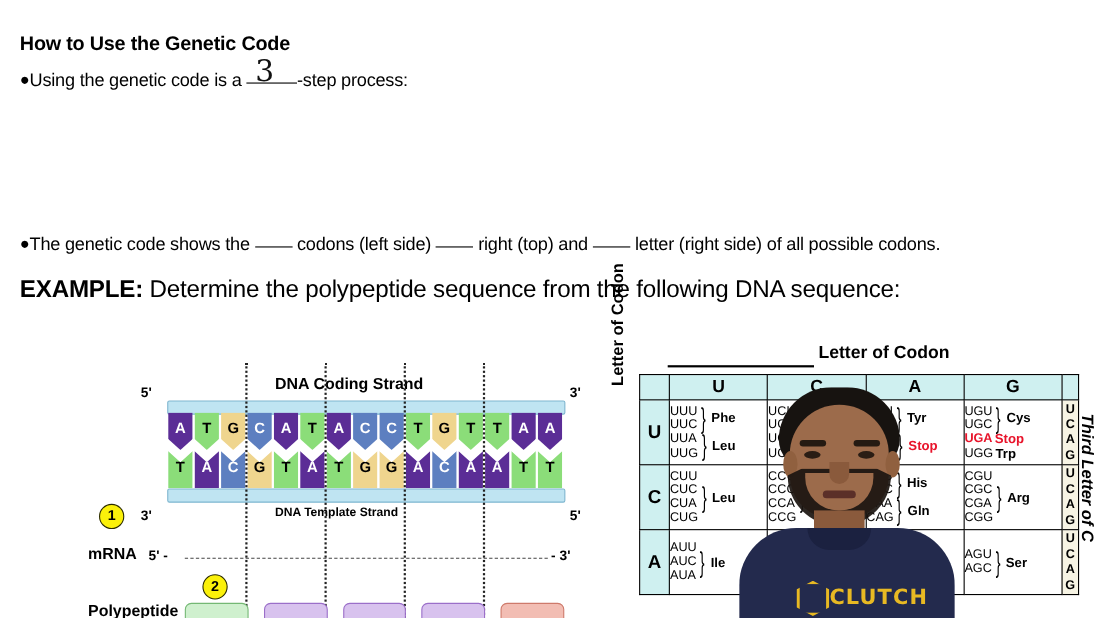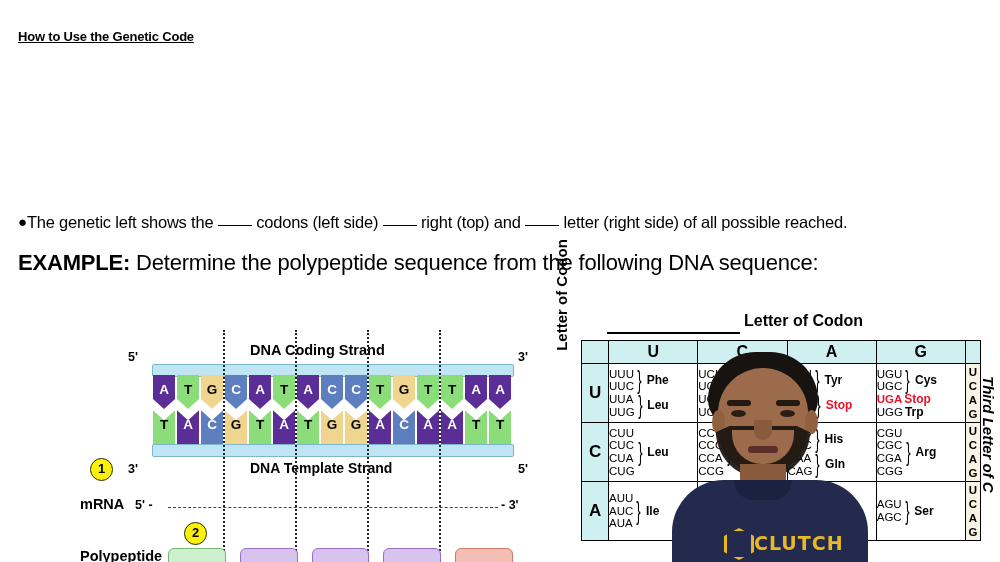--- a/index.html
+++ b/index.html
@@ -7,21 +7,21 @@
     width:1000px;height:562px;position:relative;overflow:hidden;
     background:#ffffff;
     font-family:"Liberation Sans", sans-serif;
     color:#000;
   }
   .page{position:absolute;inset:0;}
 
   
   .title{
     position:absolute;left:18px;top:29px;
-    font-size:13px;font-weight:bold;text-decoration:underline;
+    font-size:18px;font-weight:bold;
     letter-spacing:-0.2px;
   }
   .bullet-line{
     position:absolute;font-size:16.5px;white-space:nowrap;letter-spacing:-0.2px;
   }
   .bullet-dot{font-size:15px;vertical-align:1px;}
   .blank{
     display:inline-block;border-bottom:1.6px solid #000;
     vertical-align:2px;
   }
@@ -67,21 +67,21 @@
     letter-spacing:-0.2px;
   }
   .example b{font-weight:bold;}
 
   
   .dna-wrap{position:absolute;left:80px;top:300px;width:460px;height:262px;}
   .dna-title{
     position:absolute;left:170px;top:42px;font-size:14.5px;font-weight:bold;
   }
   .dna-title2{
-    position:absolute;left:170px;top:160px;font-size:14px;font-weight:bold;
+    position:absolute;left:170px;top:160px;font-size:11px;font-weight:bold;
   }
   .backbone{
     position:absolute;left:72px;width:360px;height:11px;
     background:#BFE4F2;border:1.4px solid #7FB6CF;border-radius:2px;
   }
   .bb-top{top:64px;}
   .bb-bot{top:144px;}
   .bases{position:absolute;left:72px;top:75px;width:360px;height:69px;display:flex;}
   .bp{flex:1;position:relative;margin:0 0.7px;}
   .b-top,.b-bot{
@@ -182,32 +182,36 @@
   .logo-text{position:absolute;left:82px;top:180px;font-size:19px;font-weight:bold;
     color:#E8B923;letter-spacing:1px;font-family:"DejaVu Sans",sans-serif;}
 </style>
 </head>
 <body>
 
 <div class="page">
 
   <div class="title">How to Use the Genetic Code</div>
 
+  <div class="bullet-line" style="left:18px;top:64px;">
+    <span class="bullet-dot">●</span><span>Using the genetic code is a</span>
+    <span class="blank blank-3"><span class="hand3">3</span></span><span>-step process:</span>
+  </div>
 
 
 
 
   <div class="bullet-line" style="left:18px;top:213px;">
-    <span class="bullet-dot">●</span><span>The genetic left shows the</span>
+    <span class="bullet-dot">●</span><span>The genetic code shows the</span>
     <span class="blank blank-sm"></span>
     <span>codons (left side)</span>
     <span class="blank blank-sm"></span>
     <span>right (top) and</span>
     <span class="blank blank-sm"></span>
-    <span>letter (right side) of all possible reached.</span>
+    <span>letter (right side) of all possible codons.</span>
   </div>
 
   <div class="example">
     <b>EXAMPLE:</b>
     <span>Determine the polypeptide sequence from the following DNA sequence:</span>
   </div>
 
   <div class="dna-wrap">
 
     <div class="dna-title">DNA Coding Strand</div>

